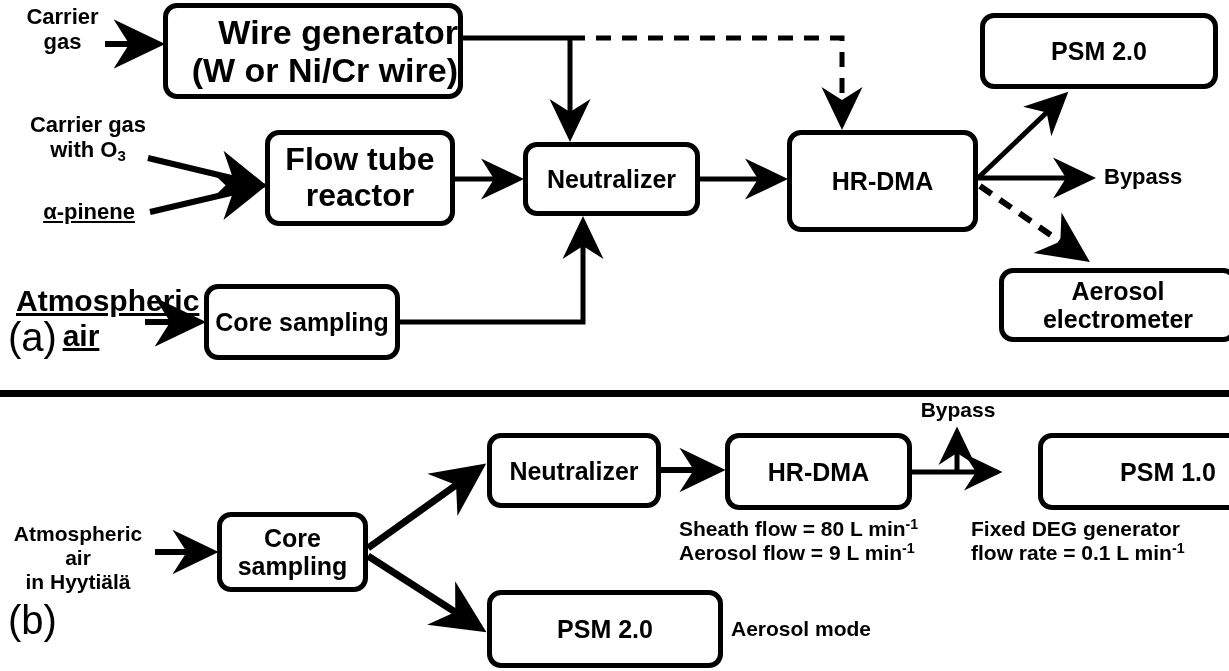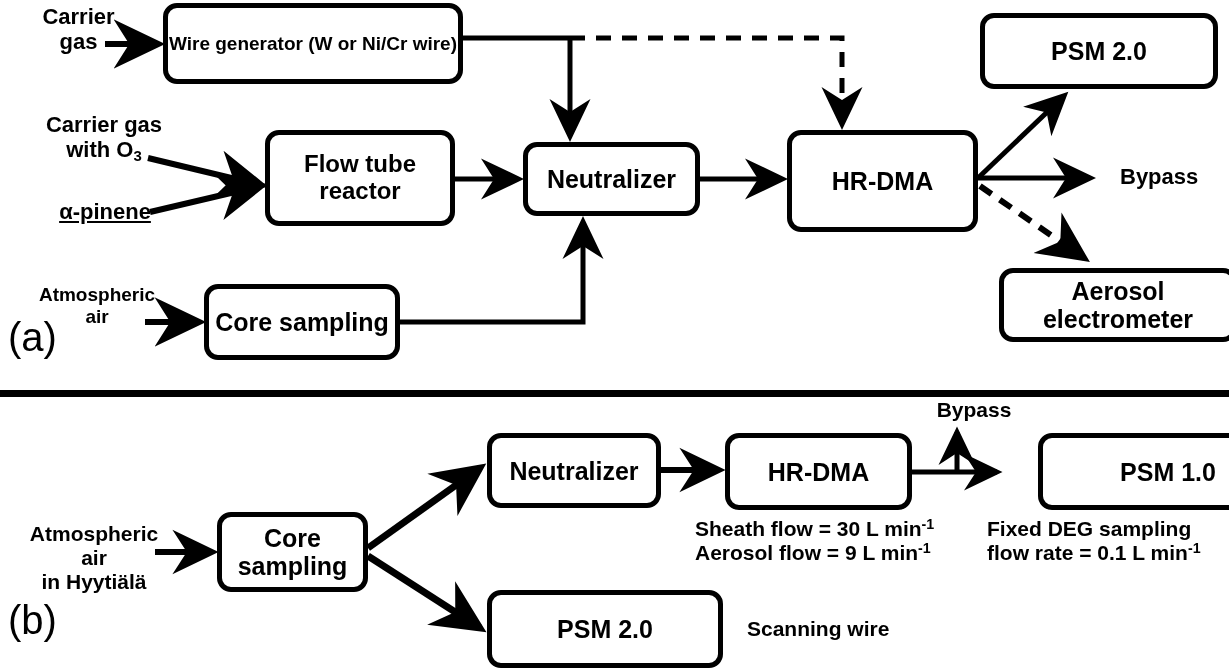--- a/index.html
+++ b/index.html
@@ -3,21 +3,21 @@
 <meta charset="utf-8">
 <style>
   html,body{margin:0;padding:0;background:#ffffff;}
   body{width:1229px;height:671px;overflow:hidden;
        font-family:"Liberation Sans","DejaVu Sans",sans-serif;}
   #root{position:relative;width:1229px;height:671px;background:#fff;}
   svg.layer{position:absolute;left:0;top:0;width:1229px;height:671px;}
   .box{position:absolute;box-sizing:border-box;border:5px solid #000;border-radius:14px;
        background:#fff;display:flex;align-items:center;justify-content:center;
        text-align:center;font-weight:bold;color:#000;line-height:1.12;}
-  .lbl{position:absolute;font-weight:bold;color:#000;line-height:1.15;text-align:center;white-space:pre-line;margin-left:16px;}
+  .lbl{position:absolute;font-weight:bold;color:#000;line-height:1.15;text-align:center;white-space:pre-line;}
   .lbl.lt{text-align:left;}
   .panel-id{position:absolute;font-weight:normal;color:#000;font-size:40px;line-height:1;}
   sub{font-size:.68em;vertical-align:baseline;position:relative;top:.26em;}
   sup{font-size:.68em;vertical-align:baseline;position:relative;top:-.48em;}
   .divider{position:absolute;background:#000;}
 </style>
 </head>
 <body>
 
 <div id="root">
@@ -60,24 +60,24 @@
       <line x1="368" y1="548" x2="480" y2="468" stroke-width="7" marker-end="url(#ahB)"></line>
       <line x1="368" y1="556" x2="480" y2="628" stroke-width="7" marker-end="url(#ahB)"></line>
 
       <line x1="661" y1="470" x2="719" y2="470" stroke-width="6" marker-end="url(#ahB)"></line>
 
       <line x1="912" y1="472" x2="997" y2="472" stroke-width="5" marker-end="url(#ahB)"></line>
       <line x1="957" y1="472" x2="957" y2="432" stroke-width="5" marker-end="url(#ahB)"></line>
     </g>
   </svg>
 
-  <div class="box" style="left:163px;top:3px;width:300px;height:81px;font-size:19px;text-align:right;">Wire generator
+  <div class="box" style="left:163px;top:3px;width:300px;height:96px;font-size:34px;text-align:right;">Wire generator
 (W or Ni/Cr wire)</div>
 
-  <div class="box" style="left:265px;top:130px;width:190px;height:96px;font-size:24px;">Flow tube
+  <div class="box" style="left:265px;top:130px;width:190px;height:96px;font-size:32px;">Flow tube
 reactor</div>
 
   <div class="box" style="left:204px;top:284px;width:196px;height:76px;font-size:25px;">Core
 sampling</div>
 
   <div class="box" style="left:523px;top:142px;width:177px;height:74px;font-size:25px;">Neutralizer</div>
 
   <div class="box" style="left:787px;top:130px;width:191px;height:102px;font-size:25px;">HR-DMA</div>
 
   <div class="box" style="left:980px;top:13px;width:238px;height:76px;font-size:25px;">PSM 2.0</div>
@@ -85,21 +85,21 @@
   <div class="box" style="left:980px;top:268px;width:238px;height:74px;font-size:25px;margin-left:19px;">Aerosol
 electrometer</div>
 
   <div class="lbl" style="left:20px;top:4px;width:85px;font-size:22px;">Carrier
 gas</div>
 
   <div class="lbl" style="left:24px;top:112px;width:128px;font-size:22px;">Carrier gas<br>with O<sub>3</sub></div>
 
   <div class="lbl" style="left:28px;top:199px;width:122px;font-size:22px;text-decoration:underline;">α-pinene</div>
 
-  <div class="lbl" style="left:16px;top:284px;width:130px;font-size:19px;">Atmospheric
+  <div class="lbl" style="left:16px;top:284px;width:130px;font-size:30px;text-decoration:underline;">Atmospheric
 air</div>
 
   <div class="lbl lt" style="left:1104px;top:164px;width:110px;font-size:22px;">Bypass</div>
 
   <div class="panel-id" style="left:8px;top:317px;">(a)</div>
 
   <div class="divider" style="left:0px;top:390px;width:1229px;height:7px;"></div>
 
   <div class="box" style="left:217px;top:512px;width:151px;height:80px;font-size:25px;">Core
 sampling</div>
@@ -110,21 +110,21 @@
 
   <div class="box" style="left:1038px;top:433px;width:260px;height:77px;font-size:25px;">PSM 1.0</div>
 
   <div class="box" style="left:487px;top:590px;width:236px;height:78px;font-size:25px;">PSM 2.0</div>
 
   <div class="lbl" style="left:0px;top:522px;width:156px;font-size:21px;">Atmospheric air
 in Hyytiälä</div>
 
   <div class="lbl" style="left:903px;top:398px;width:110px;font-size:21px;">Bypass</div>
 
-  <div class="lbl lt" style="left:679px;top:517px;width:300px;font-size:21px;"><span>Sheath flow = 30 L min</span><sup>-1</sup><br><span>Aerosol flow = 9 L min</span><sup>-1</sup></div>
+  <div class="lbl lt" style="left:679px;top:517px;width:300px;font-size:21px;"><span>Sheath flow = 80 L min</span><sup>-1</sup><br><span>Aerosol flow = 9 L min</span><sup>-1</sup></div>
 
-  <div class="lbl lt" style="left:971px;top:517px;width:258px;font-size:21px;"><span>Fixed DEG sampling</span><sup></sup><br><span>flow rate = 0.1 L min</span><sup>-1</sup></div>
+  <div class="lbl lt" style="left:971px;top:517px;width:258px;font-size:21px;"><span>Fixed DEG generator</span><sup></sup><br><span>flow rate = 0.1 L min</span><sup>-1</sup></div>
 
-  <div class="lbl lt" style="left:731px;top:617px;width:220px;font-size:21px;">Scanning wire</div>
+  <div class="lbl lt" style="left:731px;top:617px;width:220px;font-size:21px;">Aerosol mode</div>
 
   <div class="panel-id" style="left:8px;top:600px;">(b)</div>
 
 </div>
 
 </body></html>

